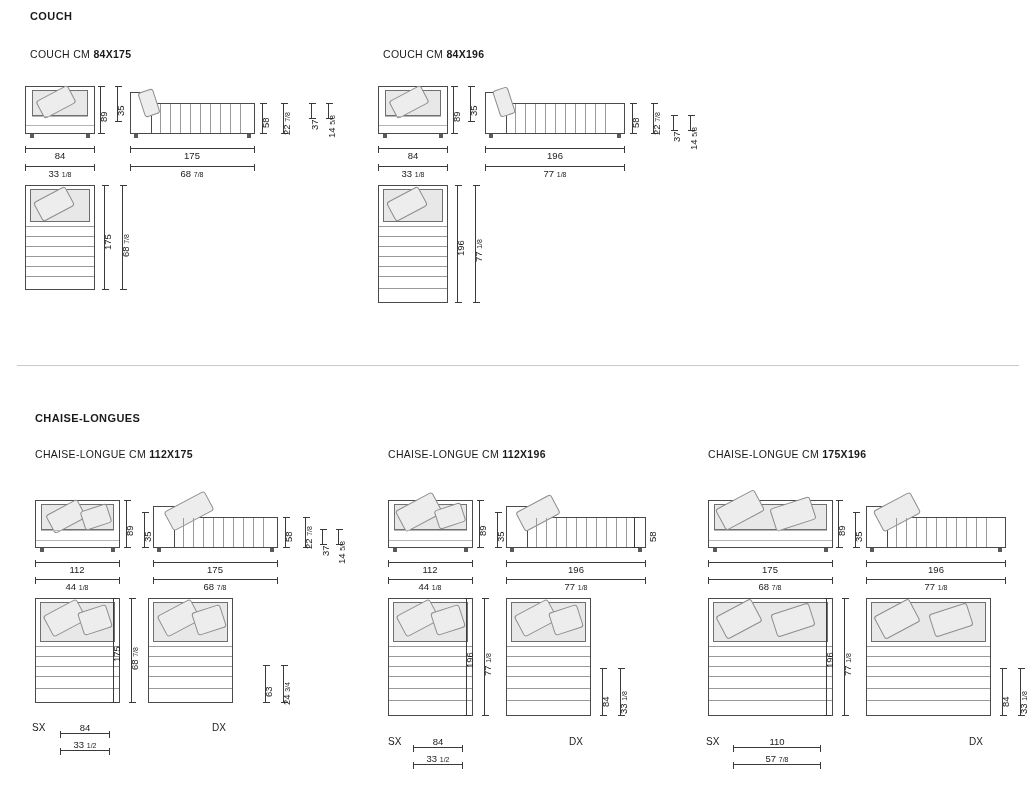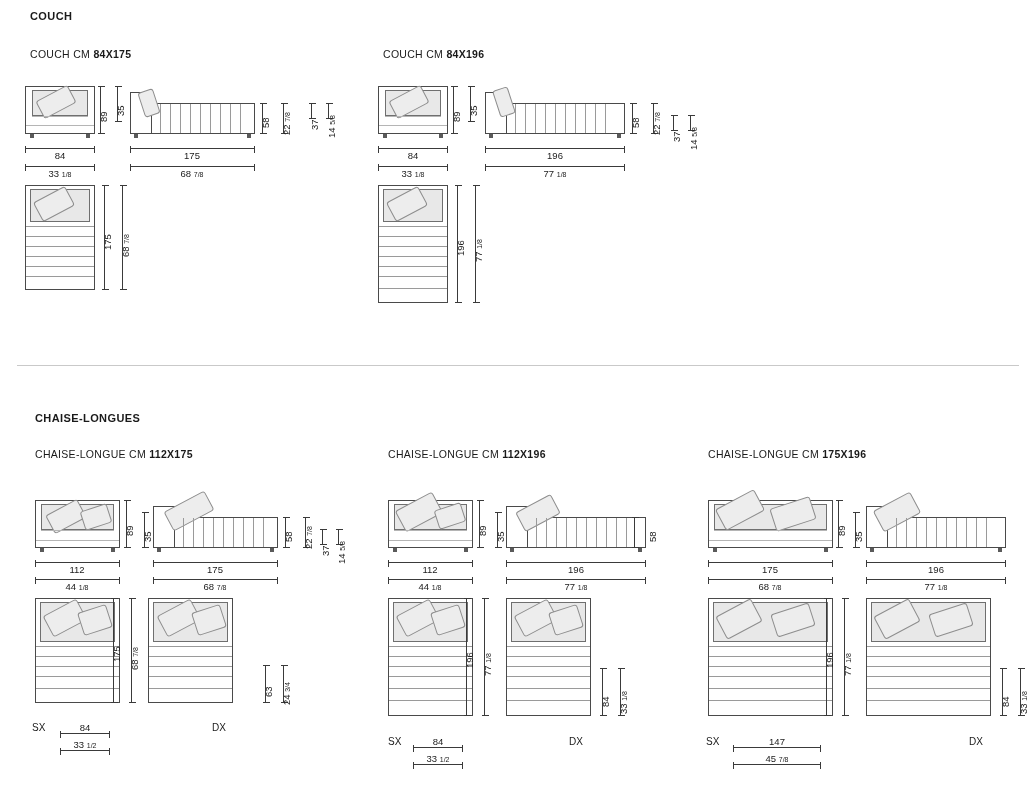--- a/index.html
+++ b/index.html
@@ -500,23 +500,23 @@
     <div class="pillow rot2" style="left:773px; top:608px; width:40px; height:24px;"></div>
     <div class="band" style="left:709px; top:646px; width:123px;"></div>
     <div class="band" style="left:709px; top:656px; width:123px;"></div>
     <div class="band" style="left:709px; top:666px; width:123px;"></div>
     <div class="band" style="left:709px; top:676px; width:123px;"></div>
     <div class="band" style="left:709px; top:688px; width:123px;"></div>
     <div class="band" style="left:709px; top:700px; width:123px;"></div>
   </div>
   <div class="sxdx" style="left:706px; top:736px;">SX</div>
   <div class="dimh" style="left:733px; top:747px; width:88px;"></div>
-  <div class="lbl lbl-c" style="left:777px; top:737px;"><span>147</span></div>
+  <div class="lbl lbl-c" style="left:777px; top:737px;"><span>110</span></div>
   <div class="dimh" style="left:733px; top:764px; width:88px;"></div>
-  <div class="lbl lbl-c" style="left:777px; top:754px;"><span>45</span> <span class="fr">7/8</span></div>
+  <div class="lbl lbl-c" style="left:777px; top:754px;"><span>57</span> <span class="fr">7/8</span></div>
 
   <div class="dimv" style="left:826px; top:598px; height:118px;"></div>
   <div class="lbl-rot" style="left:825px; top:668px;"><span>196</span></div>
   <div class="dimv" style="left:844px; top:598px; height:118px;"></div>
   <div class="lbl-rot" style="left:843px; top:676px;"><span>77</span> <span class="fr">1/8</span></div>
 
   <div class="dw">
     <div class="outline" style="left:866px; top:598px; width:125px; height:118px;"></div>
     <div class="fillgrey" style="left:871px; top:602px; width:115px; height:40px;"></div>
     <div class="pillow rot" style="left:877px; top:606px; width:40px; height:26px;"></div>

